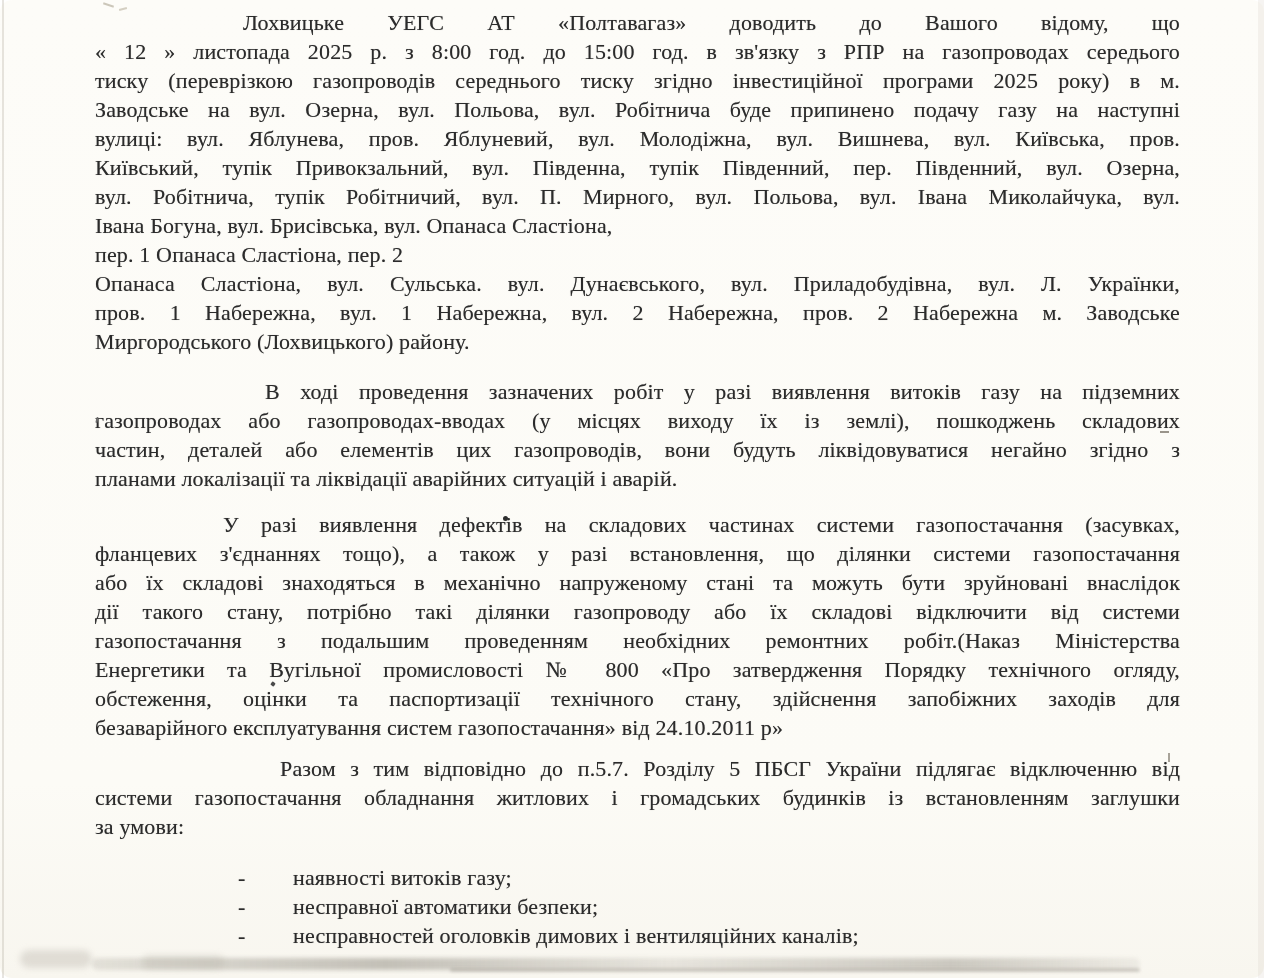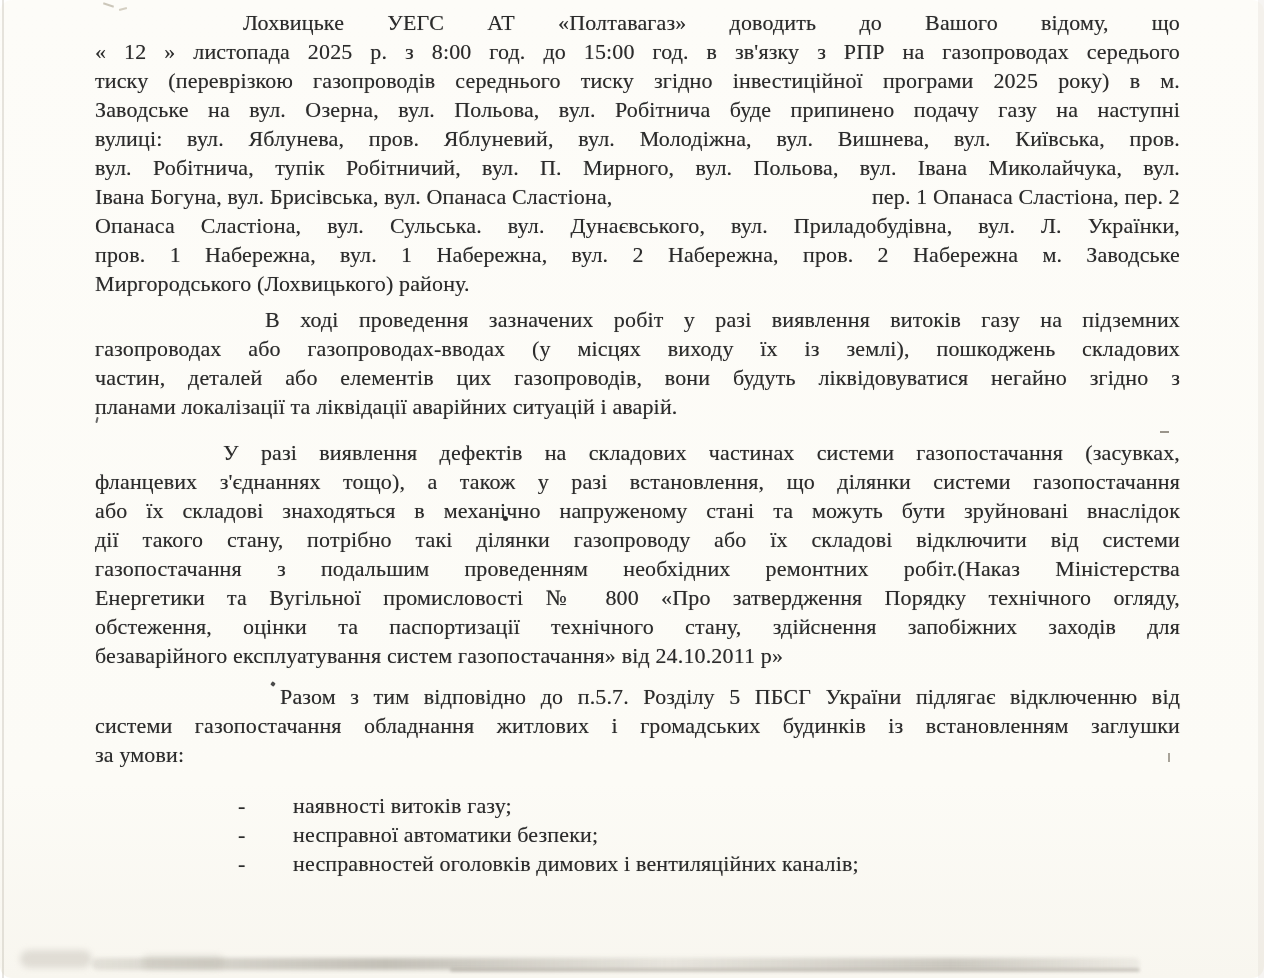--- a/index.html
+++ b/index.html
@@ -36,26 +36,27 @@
   }
   .ln.last {
     text-align: center;
     text-align-last: left;
   }
   .ln.split {
     display: flex;
     justify-content: space-between;
     text-align: left;
     text-align-last: left;
+    flex-direction: column;
   }
   .ind-a { text-indent: 148px; }
   .ind-b { text-indent: 170px; }
   .ind-c { text-indent: 128px; }
   .ind-d { text-indent: 185px; }
-  .para-2 { margin-top: 7px; }
+  .para-2 { margin-top: 21px; }
   .para-3 { margin-top: 17px; }
   .para-4 { margin-top: 12px; }
   .bullet-list { margin-top: 22px; }
   .bullet {
     display: flex;
     margin: 0;
   }
   .bullet .marker {
     display: inline-block;
     margin-left: 143px;
@@ -93,20 +94,21 @@
 <div class="page">
 
   <div class="doc">
 
     <div class="para para-1">
       <p class="ln ind-a">Лохвицьке УЕГС АТ «Полтавагаз» доводить до Вашого відому, що</p>
       <p class="ln">« 12 » листопада 2025 р. з 8:00 год. до 15:00 год. в зв'язку з РПР на газопроводах середього</p>
       <p class="ln">тиску (переврізкою газопроводів середнього тиску згідно інвестиційної програми 2025 року) в м.</p>
       <p class="ln">Заводське на вул. Озерна, вул. Польова, вул. Робітнича буде припинено подачу газу на наступні</p>
       <p class="ln">вулиці: вул. Яблунева, пров. Яблуневий, вул. Молодіжна, вул. Вишнева, вул. Київська, пров.</p>
+      <p class="ln">Київський, тупік Привокзальний, вул. Південна, тупік Південний, пер. Південний, вул. Озерна,</p>
       <p class="ln">вул. Робітнича, тупік Робітничий, вул. П. Мирного, вул. Польова, вул. Івана Миколайчука, вул.</p>
       <p class="ln split">
         <span>Івана Богуна, вул. Брисівська, вул. Опанаса Сластіона,</span>
         <span>пер. 1 Опанаса Сластіона, пер. 2</span>
       </p>
       <p class="ln">Опанаса Сластіона, вул. Сульська. вул. Дунаєвського, вул. Приладобудівна, вул. Л. Українки,</p>
       <p class="ln">пров. 1 Набережна, вул. 1 Набережна, вул. 2 Набережна, пров. 2 Набережна м. Заводське</p>
       <p class="ln last">Миргородського (Лохвицького) району.</p>
     </div>
 

